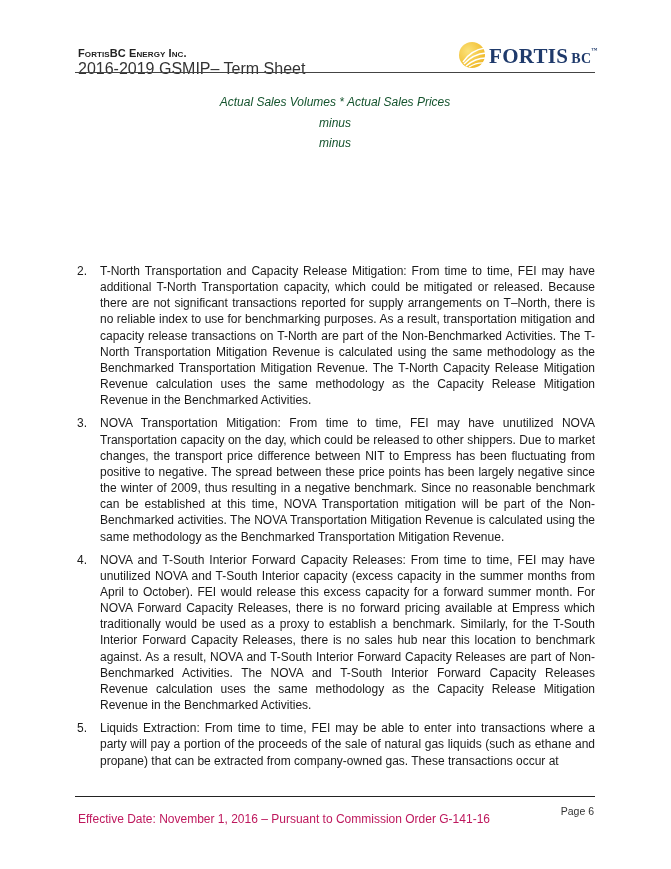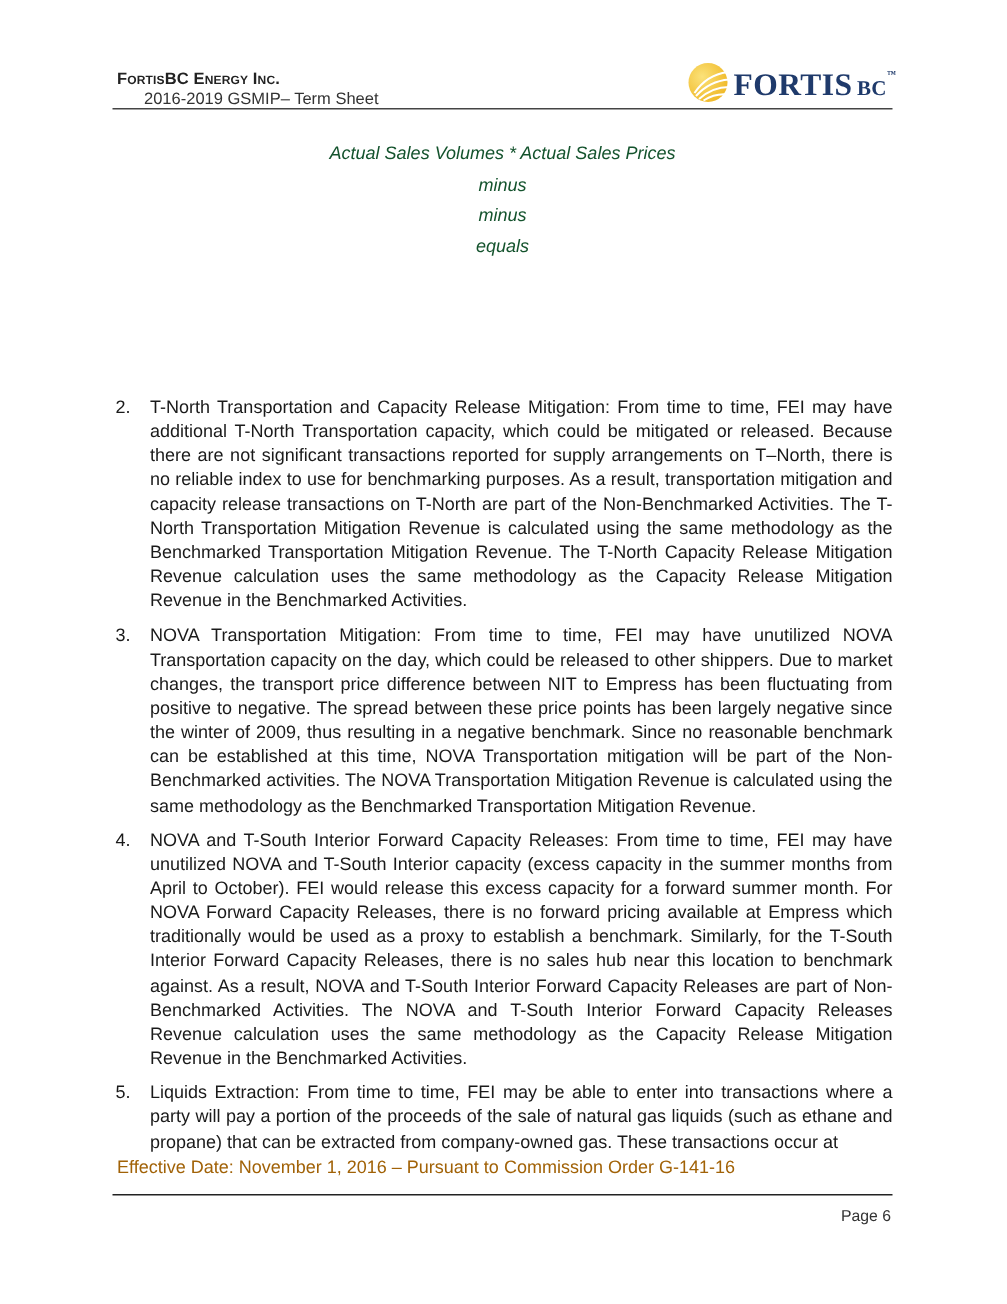--- a/index.html
+++ b/index.html
@@ -1,36 +1,36 @@
 <!DOCTYPE html>
 <html><head>
 <meta charset="utf-8">
 <style>
   html, body { margin: 0; padding: 0; background: #ffffff; }
   body { width: 671px; height: 869px; position: relative; overflow: hidden; color: #1a1a1a; font-family: "Liberation Sans", sans-serif; }
   .header { position: absolute; left: 75px; top: 40px; width: 520px; height: 33px; }
   .company { position: absolute; left: 3px; top: 7px; font-size: 11px; font-weight: bold; letter-spacing: 0.1px; font-variant: small-caps; color: #222; }
-  .subtitle { position: absolute; left: 3px; top: 20px; font-size: 11px; color: #333; margin-left: 18px; }
+  .subtitle { position: absolute; left: 3px; top: 20px; font-size: 16px; color: #333; }
   .header-rule { position: absolute; left: 75px; top: 72px; width: 520px; height: 1px; background: #444; }
   .logo { position: absolute; left: 457px; top: 38px; width: 150px; height: 34px; }
   .logo svg { position: absolute; left: 0; top: 2px; }
   .logo-text { position: absolute; left: 32px; top: 6px; font-family: "Liberation Serif", serif; font-weight: bold; color: #1f3a6b; font-size: 21px; letter-spacing: 0.3px; white-space: nowrap; }
   .logo-text .bc { font-size: 14px; margin-left: 3px; margin-top: 34px; }
   .logo-text .tm { font-size: 6px; vertical-align: top; position: relative; top: 3px; }
 
   .formula { position: absolute; left: 75px; top: 92px; width: 520px; text-align: center; font-style: italic; font-size: 12px; color: #14532d; }
   .formula div { height: 20.5px; line-height: 20.5px; }
 
   .list { position: absolute; left: 75px; top: 263px; width: 520px; }
   .item { position: relative; padding-left: 25px; font-size: 12px; line-height: 16.15px; text-align: justify; color: #1a1a1a; margin-bottom: 7px; }
   .item .num { position: absolute; left: 2px; top: 0; }
 
   .footer-rule { position: absolute; left: 75px; top: 796px; width: 520px; height: 1px; background: #222; }
   .page-num { position: absolute; right: 77px; top: 805px; font-size: 10.5px; color: #333; }
-  .effective { position: absolute; left: 78px; top: 771px; font-size: 12px; color: #a16207; }
+  .effective { position: absolute; left: 78px; top: 812px; font-size: 12px; color: #be185d; }
 </style>
 </head>
 <body>
 
 <div class="header">
   <div class="company">FortisBC Energy Inc.</div>
   <div class="subtitle">2016-2019 GSMIP– Term Sheet</div>
 </div>
 
 <div class="logo">
@@ -51,21 +51,20 @@
     <span>FORTIS</span><span class="bc">BC</span><span class="tm">™</span>
   </div>
 </div>
 
 <div class="header-rule"></div>
 
 <div class="formula">
   <div>Actual Sales Volumes * Actual Sales Prices</div>
   <div>minus</div>
   <div>minus</div>
-  <div>equals</div>
 </div>
 
 <div class="list">
   <div class="item">
     <span class="num">2.</span>
     <span>T-North Transportation and Capacity Release Mitigation: From time to time, FEI may have additional T-North Transportation capacity, which could be mitigated or released.  Because there are not significant transactions reported for supply arrangements on T–North, there is no reliable index to use for benchmarking purposes.  As a result, transportation mitigation and capacity release transactions on T-North are part of the Non-Benchmarked Activities. The T-North Transportation Mitigation Revenue is calculated using the same methodology as the Benchmarked Transportation Mitigation Revenue. The T-North Capacity Release Mitigation Revenue calculation uses the same methodology as the Capacity Release Mitigation Revenue in the Benchmarked Activities.</span>
   </div>
   <div class="item">
     <span class="num">3.</span>
     <span>NOVA Transportation Mitigation: From time to time, FEI may have unutilized NOVA Transportation capacity on the day, which could be released to other shippers. Due to market changes, the transport price difference between NIT to Empress has been fluctuating from positive to negative. The spread between these price points has been largely negative since the winter of 2009, thus resulting in a negative benchmark. Since no reasonable benchmark can be established at this time, NOVA Transportation mitigation will be part of the Non-Benchmarked activities. The NOVA Transportation Mitigation Revenue is calculated using the same methodology as the Benchmarked Transportation Mitigation Revenue.</span>

